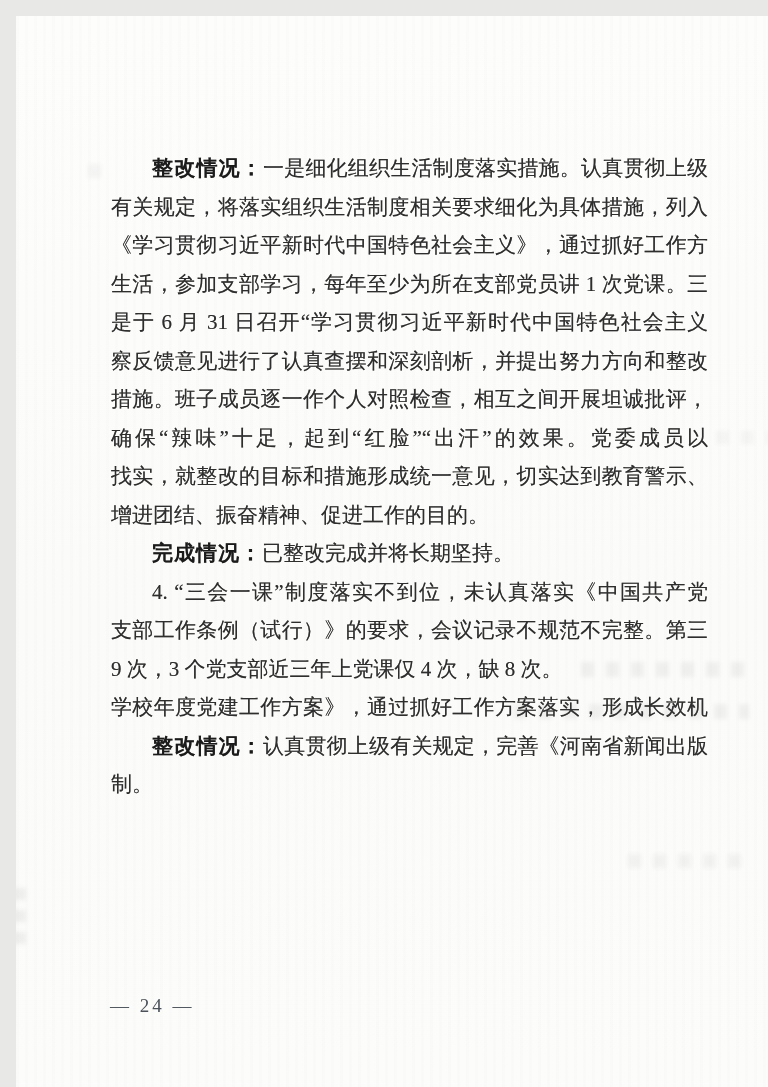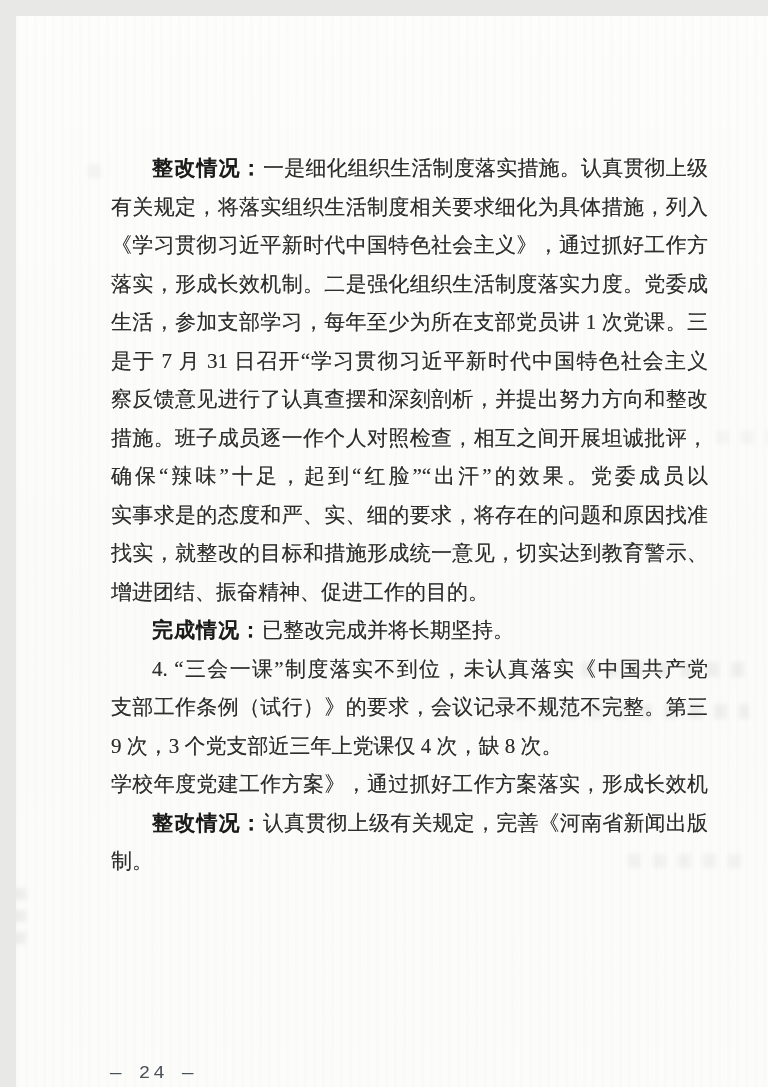--- a/index.html
+++ b/index.html
@@ -44,25 +44,24 @@
   }
   .line b {
     font-weight: 700;
     color: #1b1b1b;
     letter-spacing: 1px;
   }
   
   .pagenum {
     position: absolute;
     left: 94px;
-    top: 1046px;
+    top: 979px;
     font-size: 19px;
     letter-spacing: 3px;
     color: #4c525a;
-    font-family: Liberation Mono, monospace;
   }
   
   .ghost {
     position: absolute;
     filter: blur(2.2px);
     opacity: 0.5;
     pointer-events: none;
     background: repeating-linear-gradient(90deg,
       rgba(104, 112, 108, 0.16) 0px, rgba(104, 112, 108, 0.16) 13px,
       rgba(0, 0, 0, 0) 13px, rgba(0, 0, 0, 0) 25px);
@@ -81,27 +80,25 @@
 </style>
 </head>
 <body>
 
 <div class="page">
 
   <div class="textblock" id="text-block">
       <div class="line fill indent"><b>整改情况：</b>一是细化组织生活制度落实措施。认真贯彻上级</div>
       <div class="line fill">有关规定，将落实组织生活制度相关要求细化为具体措施，列入</div>
       <div class="line fill">《学习贯彻习近平新时代中国特色社会主义》，通过抓好工作方案</div>
-      <div class="line fill">落实，形成长效机制。二是强化组织生活制度落实力度。党委成</div>
       <div class="line fill">生活，参加支部学习，每年至少为所在支部党员讲 1 次党课。三</div>
-      <div class="line fill">是于 7 月 31 日召开“学习贯彻习近平新时代中国特色社会主义</div>
+      <div class="line fill">是于 6 月 31 日召开“学习贯彻习近平新时代中国特色社会主义</div>
       <div class="line fill">察反馈意见进行了认真查摆和深刻剖析，并提出努力方向和整改</div>
       <div class="line fill">措施。班子成员逐一作个人对照检查，相互之间开展坦诚批评，</div>
       <div class="line fill">确保“辣味”十足，起到“红脸”“出汗”的效果。党委成员以</div>
-      <div class="line fill">实事求是的态度和严、实、细的要求，将存在的问题和原因找准</div>
       <div class="line fill">找实，就整改的目标和措施形成统一意见，切实达到教育警示、</div>
       <div class="line">增进团结、振奋精神、促进工作的目的。</div>
       <div class="line indent"><b>完成情况：</b>已整改完成并将长期坚持。</div>
       <div class="line fill indent">4. “三会一课”制度落实不到位，未认真落实《中国共产党</div>
       <div class="line fill">支部工作条例（试行）》的要求，会议记录不规范不完整。第三</div>
       <div class="line">9 次，3 个党支部近三年上党课仅 4 次，缺 8 次。</div>
       <div class="line fill">学校年度党建工作方案》，通过抓好工作方案落实，形成长效机</div>
       <div class="line fill indent"><b>整改情况：</b>认真贯彻上级有关规定，完善《河南省新闻出版</div>
       <div class="line">制。</div>
     </div>

